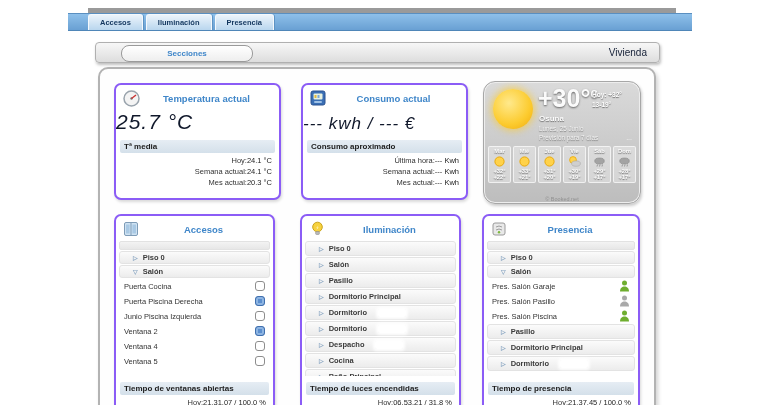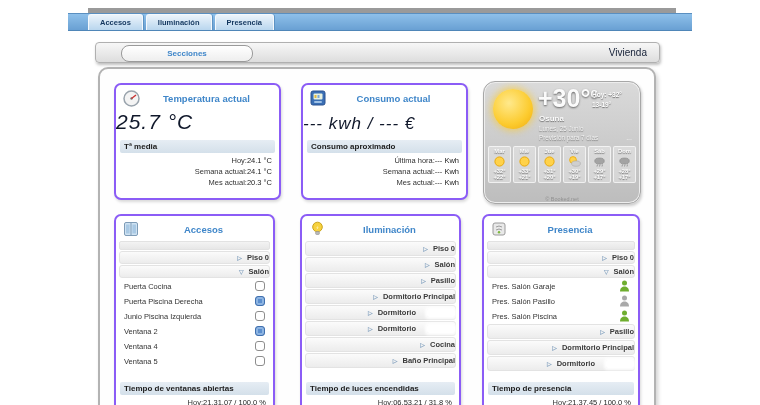--- a/index.html
+++ b/index.html
@@ -60,21 +60,21 @@
   }
   .stat-row{display:flex;justify-content:flex-end;padding:1px 7px;font-size:7.5px;color:#333;}
   .stat-row .v{color:#1d1d1d;}
   
   .tree{margin-top:1px;}
   .part-row{height:7px;margin:1px 3px;background:linear-gradient(#f3f3f3,#e7e7e7);
     border:1px solid #e2e2e2;border-radius:2px;}
   .g-row{
     display:flex;align-items:center;gap:5px;height:11px;margin:1px 3px;padding-left:13px;
     background:linear-gradient(#fbfbfb,#ececec);border:1px solid #e3e3e3;border-radius:3px;
-    font-size:7.5px;font-weight:bold;color:#3a3a3a;justify-content:flex-end;
+    font-size:7.5px;font-weight:bold;color:#3a3a3a;
   }
   .g-row.tall{height:13px;}
   .tri{font-size:6px;color:#8aa6c2;line-height:1;}
   .l-row{
     display:flex;align-items:center;justify-content:space-between;
     height:14px;margin:1px 4px;padding:0 4px;font-size:7.5px;color:#333;
   }
   .cb{width:10px;height:10px;border:1px solid #8d8d8d;border-radius:3px;background:#fff;
     box-sizing:border-box;flex:0 0 auto;}
   .cb.checked{background:#5c8fce;border-color:#3f6fae;box-shadow:inset 0 0 0 2px #8db4e2;}
@@ -350,20 +350,25 @@
         <span>Dormitorio</span>
         <span class="redact"></span>
       </div>
       <div class="g-row tall">
         <span class="tri">▷</span>
         <span>Dormitorio</span>
         <span class="redact"></span>
       </div>
       <div class="g-row tall">
         <span class="tri">▷</span>
+        <span>Despacho</span>
+        <span class="redact"></span>
+      </div>
+      <div class="g-row tall">
+        <span class="tri">▷</span>
         <span>Cocina</span>
       </div>
       <div class="g-row tall">
         <span class="tri">▷</span>
         <span>Baño Principal</span>
       </div>
     </div>
     <div class="p-footer">
       <div class="strip">Tiempo de luces encendidas</div>
       <div class="stat-row">

